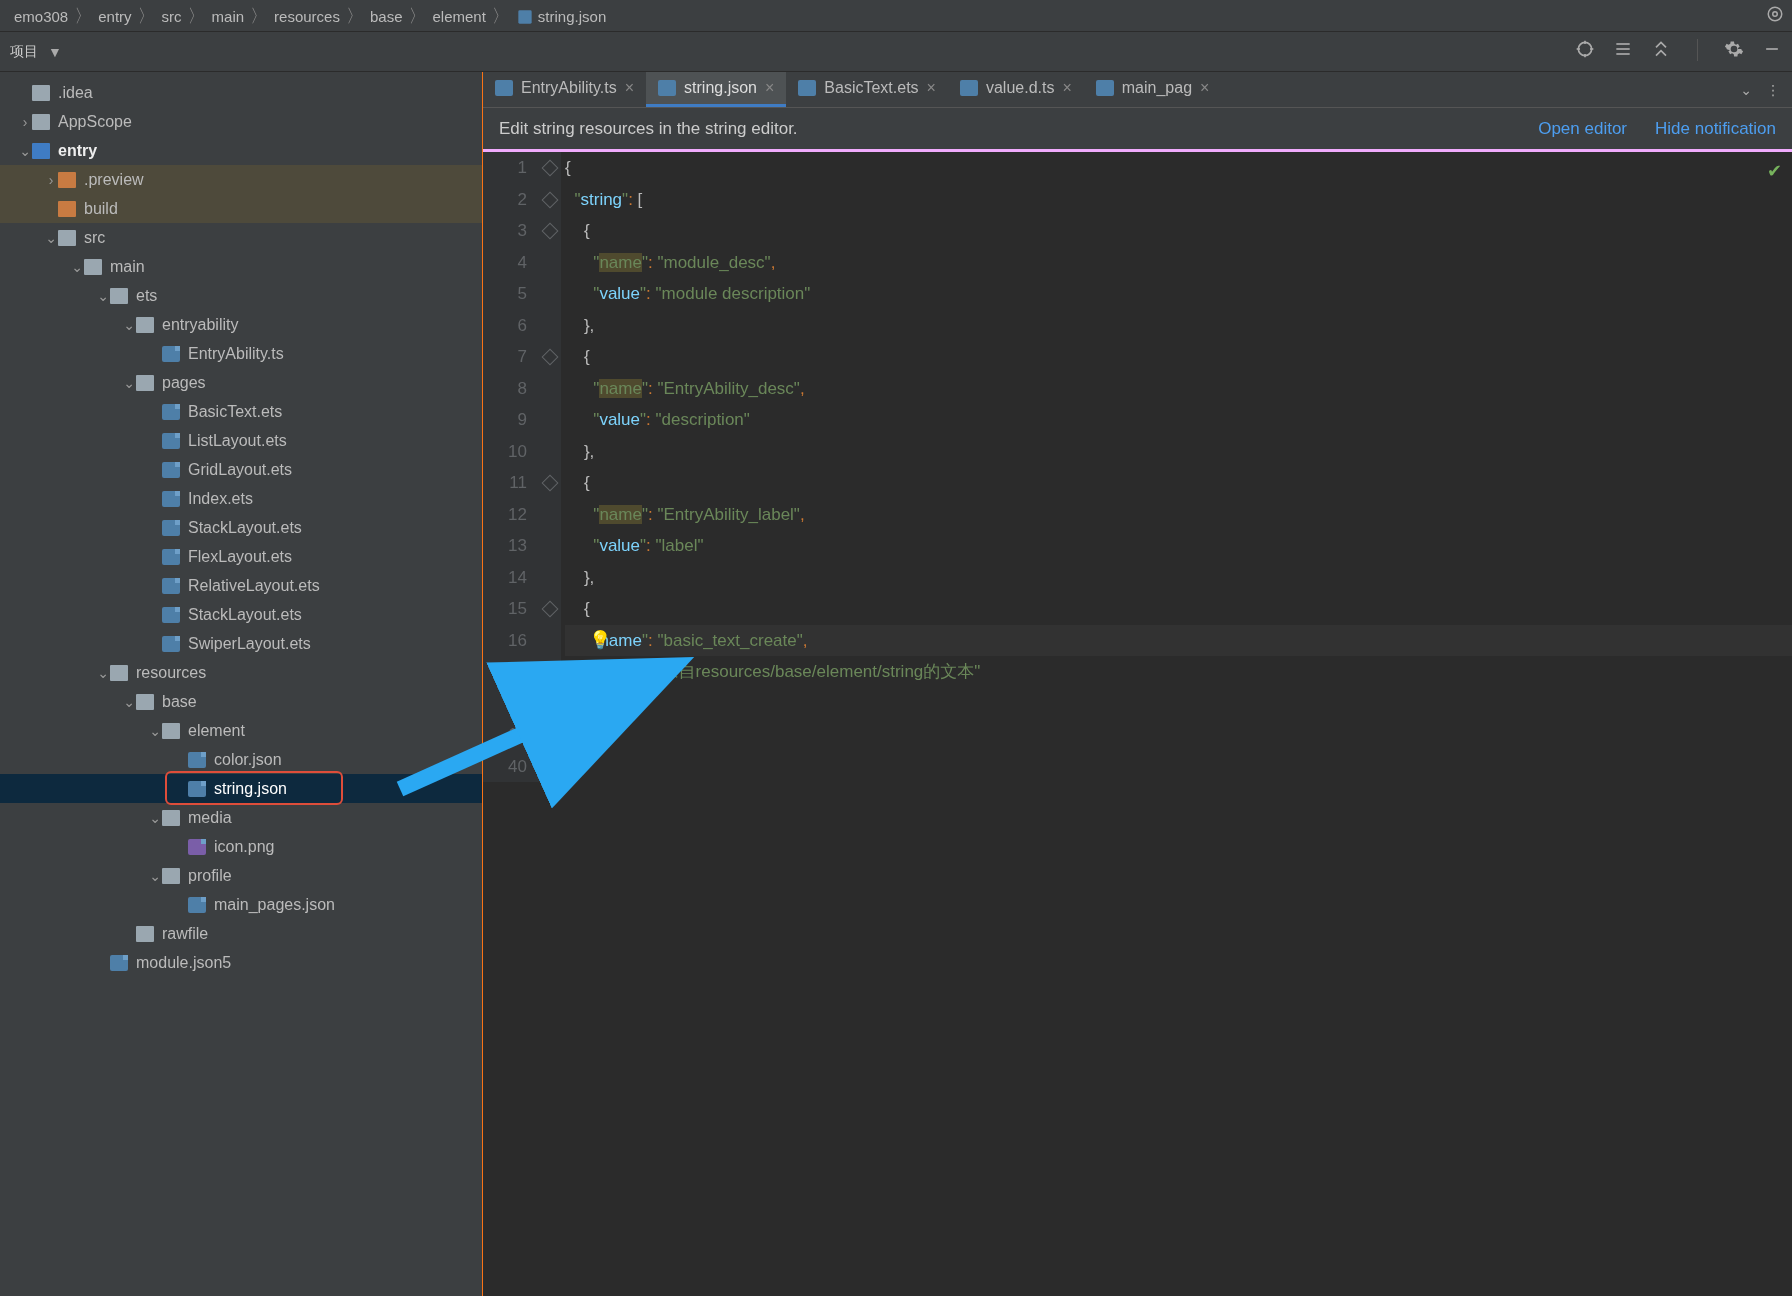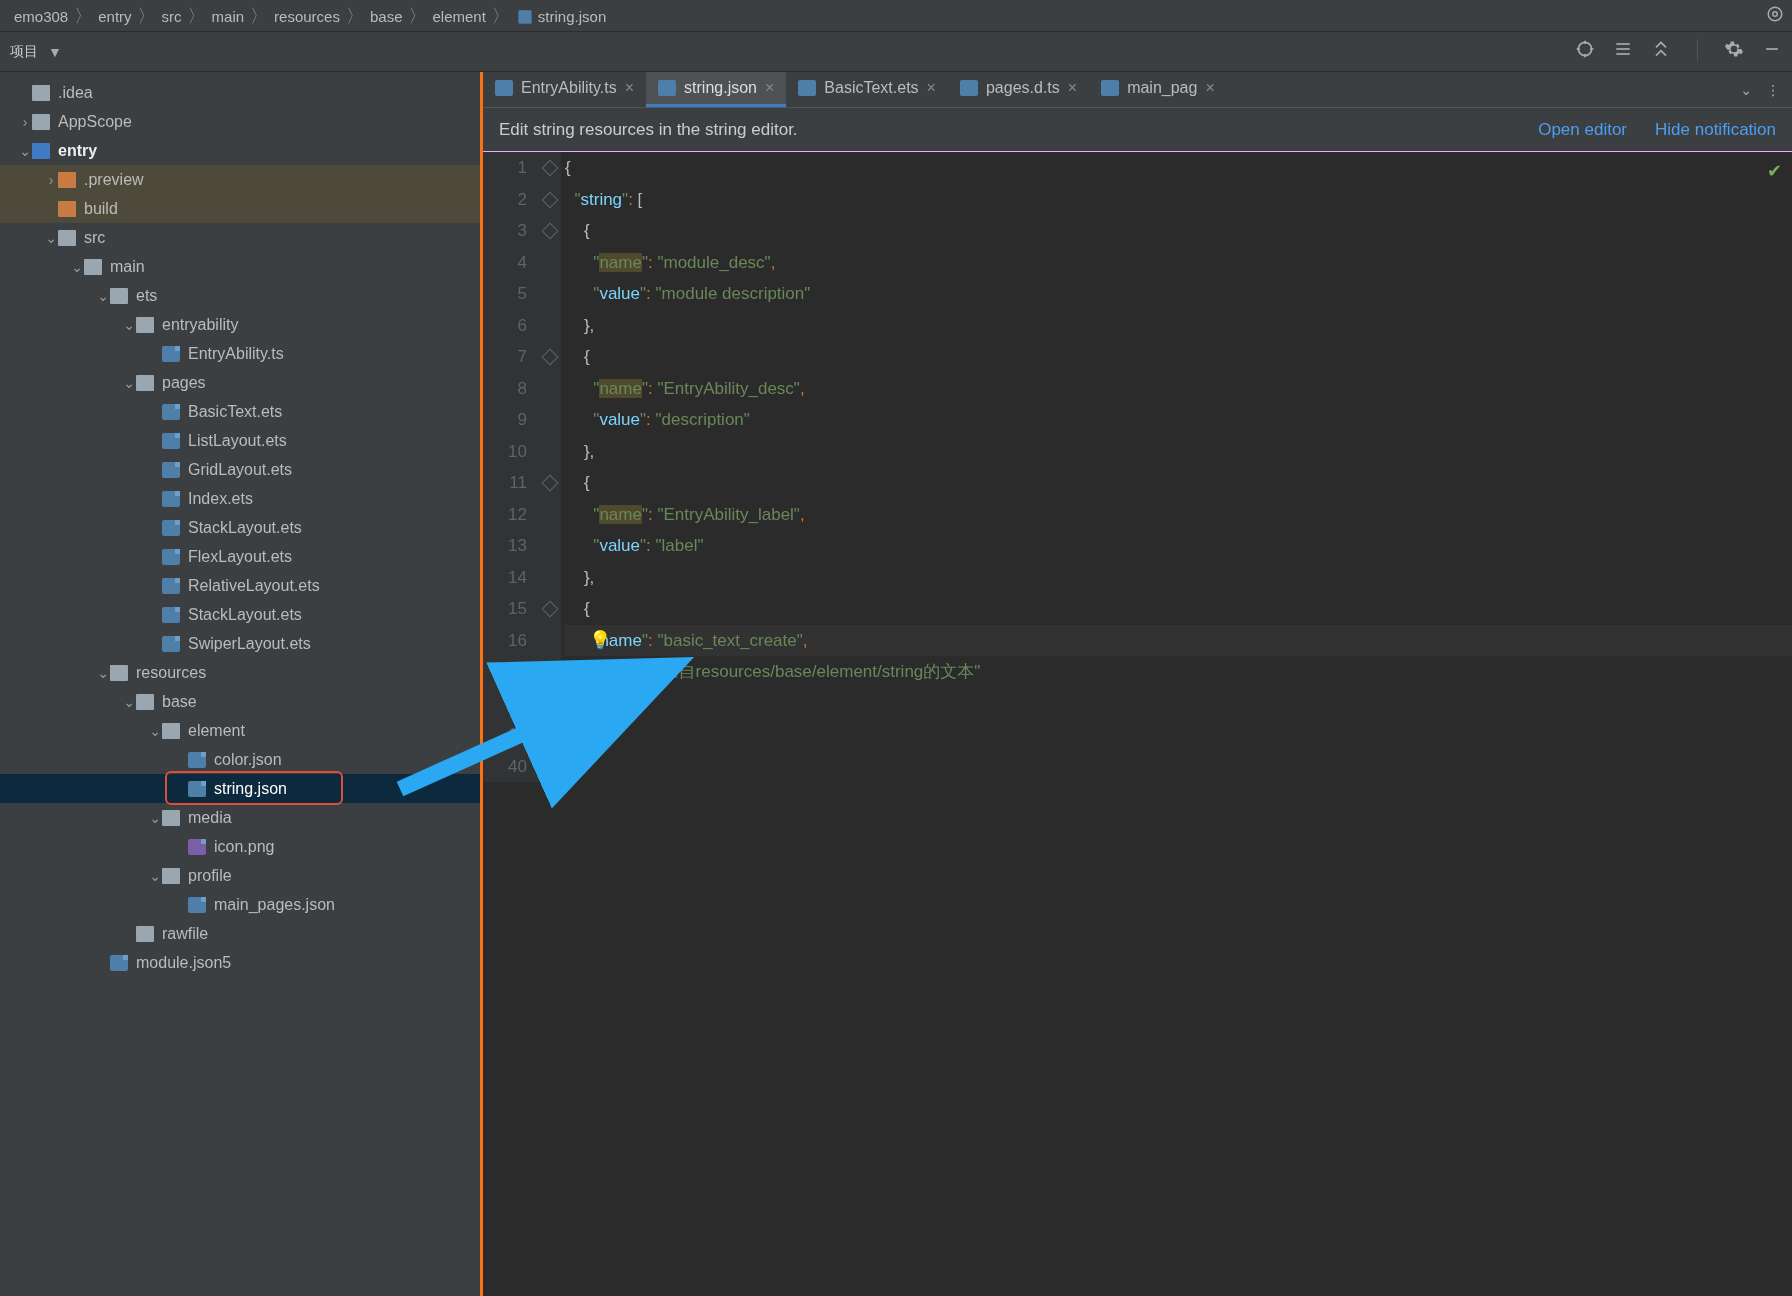--- a/index.html
+++ b/index.html
@@ -15,21 +15,21 @@
 
 .proj-header { display:flex; align-items:center; height:40px; padding:0 10px; background:#3c3f41; border-bottom:1px solid #2b2b2b; }
 .proj-header .title { font-size:14px; color:#ccc; padding-right:4px; }
 .proj-header .chev-down { color:#aaa; font-size:14px; padding-left:6px; }
 .proj-header .tb-icons { margin-left:auto; display:flex; gap:18px; color:#aaa; font-size:18px; }
 .proj-header .tb-icons span { cursor:pointer; }
 .proj-header .divider { width:1px; height:22px; background:#555; margin:0 8px; }
 
 
 .main { display:flex; height:calc(100% - 72px); }
-.sidebar { width:483px; background:#3c3f41; border-right:3px solid #f97316; overflow:auto; padding-top:6px; }
+.sidebar { width:483px; background:#3c3f41; border-right:1px solid #f97316; overflow:auto; padding-top:6px; }
 .tree-row { display:flex; align-items:center; height:29px; font-size:16px; color:#bbb; cursor:pointer; white-space:nowrap; }
 .tree-row.sel { background:#0d293e; color:#fff; }
 .tree-row.hi { background:#4e4a3b; }
 .tree-row .chev { width:14px; color:#999; font-size:14px; text-align:center; }
 .tree-row .spacer { display:inline-block; }
 .folder-icon,.file-icon { width:18px; height:16px; display:inline-block; margin-right:8px; }
 .folder-icon { background:#9aa7b0; border-radius:1px; position:relative; }
 .folder-icon.orange { background:#c87b42; }
 .folder-icon.blue { background:#3f7cc4; }
 .file-icon { background:#4e7fa8; border-radius:2px; position:relative; font-size:8px; color:#fff; text-align:center; line-height:16px; }
@@ -42,21 +42,21 @@
 
 .editor { flex:1; display:flex; flex-direction:column; background:#2b2b2b; }
 .tabs { display:flex; height:36px; background:#3c3f41; align-items:center; border-bottom:1px solid #555; }
 .tab { display:flex; align-items:center; height:100%; padding:0 12px; color:#bbb; font-size:16px; gap:8px; cursor:pointer; border-bottom:3px solid transparent; }
 .tab.active { background:#4e5254; border-bottom:3px solid #3f7cc4; color:#ddd; }
 .tab .close-x { color:#888; font-size:16px; }
 .tab .ficon { width:18px; height:16px; background:#4e7fa8; border-radius:2px; display:inline-block; }
 .tabs .more { margin-left:auto; display:flex; align-items:center; gap:14px; padding-right:12px; color:#aaa; cursor:pointer; }
 
 
-.hintbar { display:flex; align-items:center; height:44px; background:#3c3f41; padding:0 16px; font-size:17px; color:#ccc; border-bottom:1px solid #f0abfc;justify-content:center; }
+.hintbar { display:flex; align-items:center; height:44px; background:#3c3f41; padding:0 16px; font-size:17px; color:#ccc; border-bottom:3px solid #f0abfc;justify-content:center; }
 .hintbar .link { color:#4d9ef0; cursor:pointer; }
 .hintbar .gap { flex:1; }
 
 
 .code-area { display:flex; font-family:Menlo,Consolas,monospace; font-size:17px; line-height:31.5px; position:relative; }
 .gutter { width:58px; text-align:right; color:#606366; padding-right:14px; background:#313335; user-select:none; }
 .fold-col { width:20px; background:#313335; position:relative; }
 .fold-mark { position:absolute; left:3px; width:12px; height:12px; border:1px solid #606366; transform:rotate(45deg); }
 .code { flex:1; color:#a9b7c6; white-space:pre; padding-left:4px; position:relative; }
 .tok-brace { color:#bbb; }
@@ -328,21 +328,21 @@
           <span>string.json</span>
           <span class="close-x">×</span>
         </div>
         <div class="tab">
           <span class="ficon"></span>
           <span>BasicText.ets</span>
           <span class="close-x">×</span>
         </div>
         <div class="tab">
           <span class="ficon"></span>
-          <span>pages.d.ts</span>
+          <span>value.d.ts</span>
           <span class="close-x">×</span>
         </div>
         <div class="tab">
           <span class="ficon"></span>
           <span>main_pag</span>
           <span class="close-x">×</span>
         </div>
         <div class="more">
         <span>⌄</span>
         <span>⋮</span>

